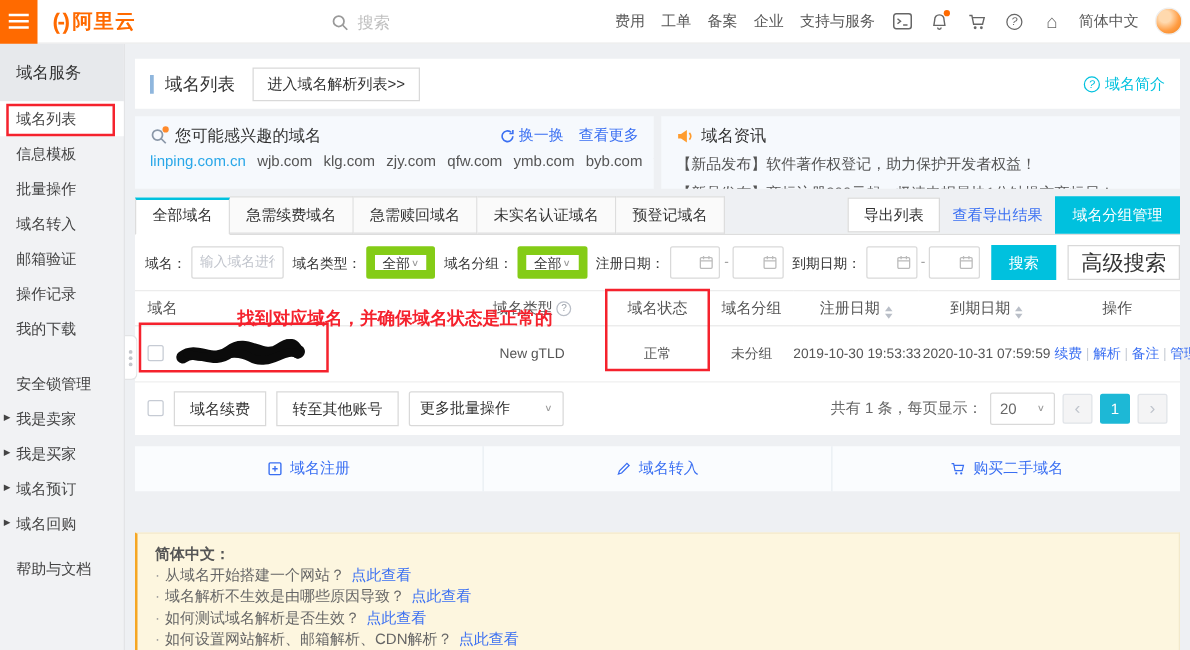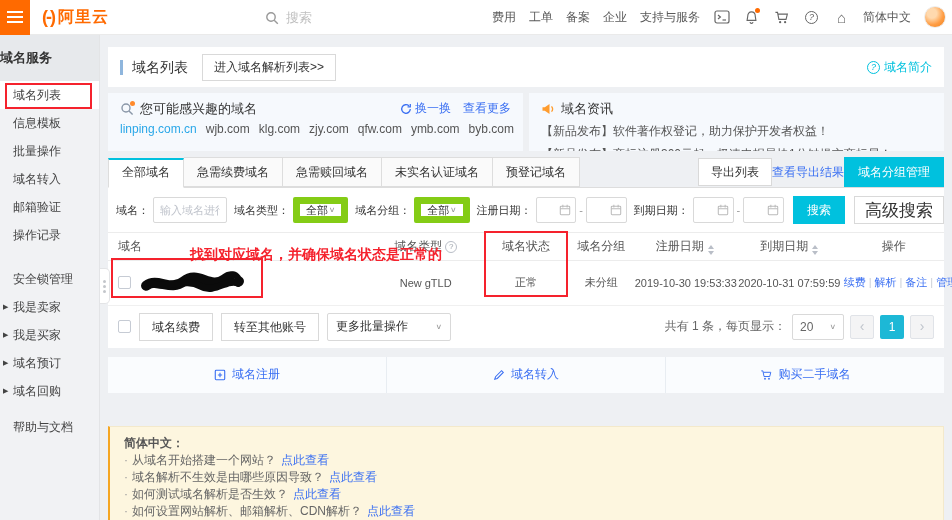--- a/index.html
+++ b/index.html
@@ -26,22 +26,22 @@
   .ticon { position:relative; width:17px; height:16px; display:inline-flex; align-items:center; justify-content:center; }
   .bell-dot { position:absolute; top:-1px; right:0; width:5px; height:5px; border-radius:50%; background:#ff6a00; }
   .home-glyph { font-size:15px; color:#666; line-height:1; }
   .q-circle { width:13px; height:13px; border:1px solid #666; border-radius:50%; font-size:9px;
     line-height:11px; text-align:center; color:#666; display:inline-block; }
   .avatar { width:22px; height:22px; border-radius:50%;
     background:radial-gradient(circle at 35% 32%, #ffd9ae 25%, #ff9d44 60%, #f07f16); border:1px solid #eee; }
   
   .sidebar { position:absolute; top:35px; left:0; bottom:0; width:100px; background:#f1f2f4;
     border-right:1px solid #e3e4e6; z-index:10; }
-  .side-title { height:46px; line-height:46px; background:#e7e9ec;
-    font-weight:bold; font-size:13px; color:#333; }
+  .side-title { height:46px; line-height:46px; padding-left:13px; background:#e7e9ec;
+    font-weight:normal; font-size:13px; color:#333; }
   .side-item { height:28px; line-height:28px; padding-left:13px; font-size:12px; color:#444;
     cursor:pointer; position:relative; white-space:nowrap; }
   .side-item.active { background:#fff; }
   .side-item .caret { position:absolute; left:3px; top:0; font-size:7px; color:#444; }
   .side-item.exp { padding-left:13px; }
   .side-gap { height:16px; }
   .collapse-handle { position:absolute; left:100px; top:268px; width:10px; height:36px; background:#fff;
     border:1px solid #e3e4e6; border-left:none; border-radius:0 5px 5px 0; z-index:11; cursor:pointer;
     display:flex; flex-direction:column; justify-content:center; align-items:center; gap:2px; }
   .collapse-handle i { width:3px; height:3px; background:#c3c6cb; border-radius:50%; }
@@ -66,21 +66,21 @@
   .domains span { margin-right:9px; cursor:pointer; }
   .domains .hl { color:#2aa7e8; }
   .news-line { font-size:12px; color:#555; margin-top:6px; cursor:pointer; white-space:nowrap; }
   
   .tabstrip { margin-top:6px; display:flex; align-items:flex-end; height:30px; position:relative; z-index:3; }
   .tab { padding:0 13px; height:30px; line-height:28px; border:1px solid #ddd; border-left:none;
     background:#fafafa; font-size:12px; color:#333; cursor:pointer; white-space:nowrap; }
   .tab:first-child { border-left:1px solid #ddd; }
   .tab.active { background:#fff; border-top:2px solid #00c1de; border-bottom:1px solid #fff;
     margin-bottom:-1px; line-height:25px; }
-  .tab-actions { margin-left:auto; display:flex; align-items:center; }
+  .tab-actions { margin-left:auto; display:flex; align-items:center; gap:10px; }
   .btn-plain { height:28px; line-height:26px; padding:0 12px; border:1px solid #d9d9d9; background:#fff;
     font-size:12px; color:#333; cursor:pointer; white-space:nowrap; }
   .link-blue { color:#3a6ff2; font-size:12px; cursor:pointer; white-space:nowrap; }
   .btn-teal { height:30px; line-height:30px; padding:0 14px; background:#00c1de; color:#fff;
     font-size:12px; border:none; cursor:pointer; white-space:nowrap; }
   
   .sheet { background:#fff; border-top:1px solid #ddd; }
   .filter-row { display:flex; align-items:center; padding:8px 0 8px 8px; font-size:11px; color:#333;
     white-space:nowrap; gap:2px; }
   .f-label { margin:0 2px 0 5px; }
@@ -207,20 +207,21 @@
 </div>
 
 <div class="sidebar">
   <div class="side-title">域名服务</div>
   <div class="side-item active"><span>域名列表</span></div>
   <div class="side-item"><span>信息模板</span></div>
   <div class="side-item"><span>批量操作</span></div>
   <div class="side-item"><span>域名转入</span></div>
   <div class="side-item"><span>邮箱验证</span></div>
   <div class="side-item"><span>操作记录</span></div>
+  <div class="side-item"><span>我的下载</span></div>
   <div class="side-gap"></div>
   <div class="side-item"><span>安全锁管理</span></div>
   <div class="side-item exp"><span class="caret">▶</span><span>我是卖家</span></div>
   <div class="side-item exp"><span class="caret">▶</span><span>我是买家</span></div>
   <div class="side-item exp"><span class="caret">▶</span><span>域名预订</span></div>
   <div class="side-item exp"><span class="caret">▶</span><span>域名回购</span></div>
   <div class="side-gap" style="height:8px"></div>
   <div class="side-item"><span>帮助与文档</span></div>
 </div>
 <div class="collapse-handle">

